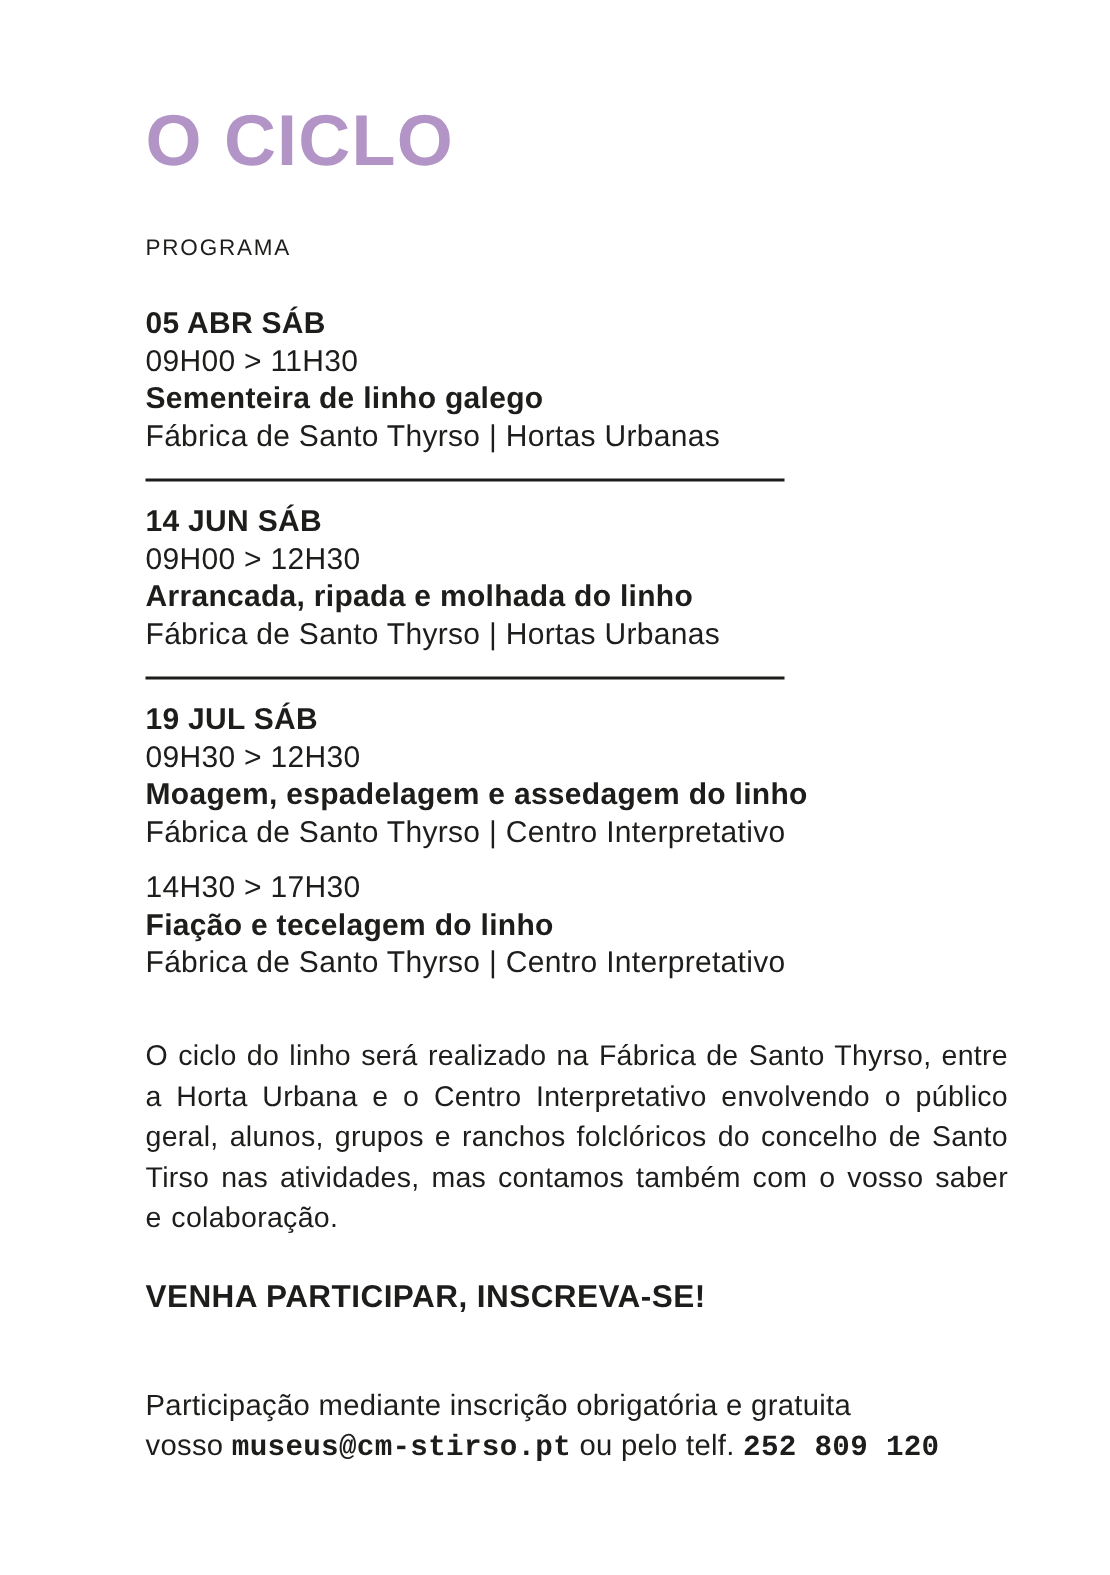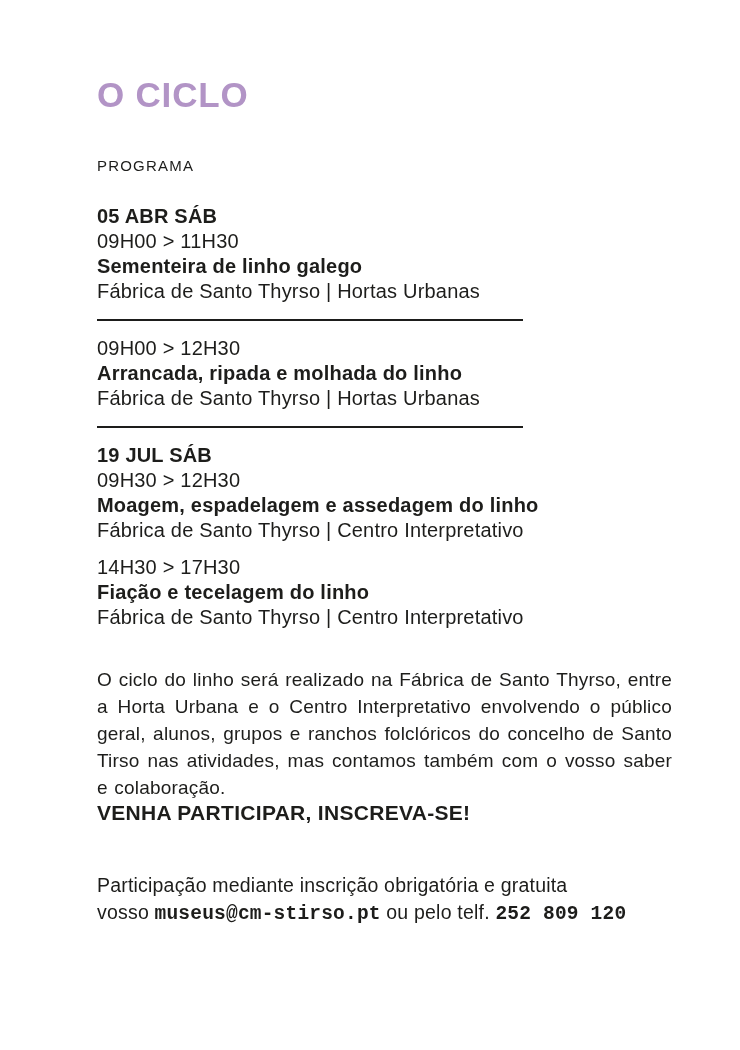--- a/index.html
+++ b/index.html
@@ -11,21 +11,21 @@
     color: #1d1d1b;
     overflow: hidden;
   }
   .content {
     position: absolute;
     left: 97px; top: 76px;
     width: 575px;
   }
   .title {
     color: #b294c6;
-    font-size: 35px;
+    font-size: 48px;
     line-height: 37px;
     font-weight: 800;
     letter-spacing: 0.8px;
   }
   .title-line { display: block; }
   .subtitle {
     margin-top: 44px;
     font-size: 15px;
     font-weight: 400;
     letter-spacing: 1.2px;
@@ -47,20 +47,21 @@
   .description {
     margin-top: 36px;
     width: 575px;
     font-size: 19px;
     line-height: 27px;
     letter-spacing: 0.2px;
     word-spacing: 1px;
     text-align: justify;
   }
   .cta {
+    margin-top: 27px;
     font-size: 21px;
     font-weight: 800;
     letter-spacing: 0.3px;
   }
   .registration {
     margin-top: 47px;
     font-size: 19.5px;
     line-height: 27px;
     letter-spacing: 0.2px;
   }
@@ -82,20 +83,21 @@
     <section class="event">
       <div class="event-line date">05 ABR SÁB</div>
       <div class="event-line time">09H00 &gt; 11H30</div>
       <div class="event-line activity">Sementeira de linho galego</div>
       <div class="event-line location">Fábrica de Santo Thyrso | Hortas Urbanas</div>
     </section>
 
     <hr class="divider">
 
     <section class="event">
+      <div class="event-line date">14 JUN SÁB</div>
       <div class="event-line time">09H00 &gt; 12H30</div>
       <div class="event-line activity">Arrancada, ripada e molhada do linho</div>
       <div class="event-line location">Fábrica de Santo Thyrso | Hortas Urbanas</div>
     </section>
 
     <hr class="divider">
 
     <section class="event">
       <div class="event-line date">19 JUL SÁB</div>
       <div class="event-line time">09H30 &gt; 12H30</div>

